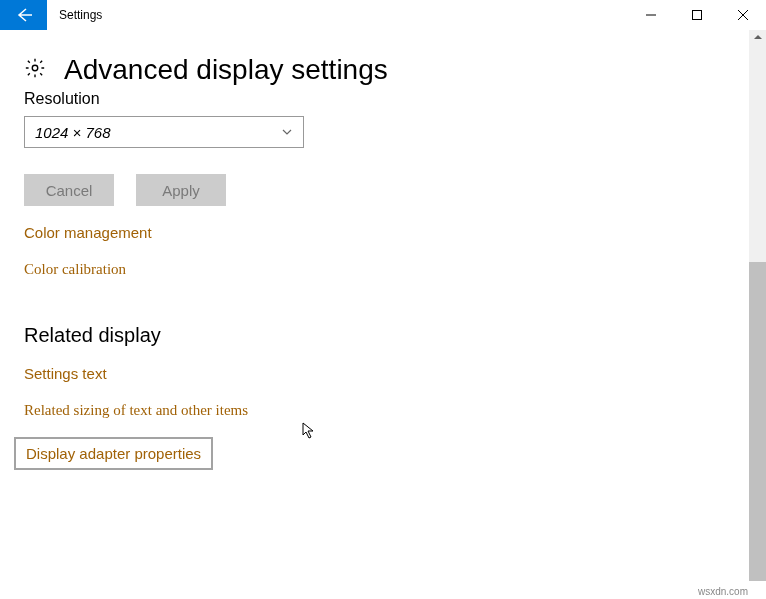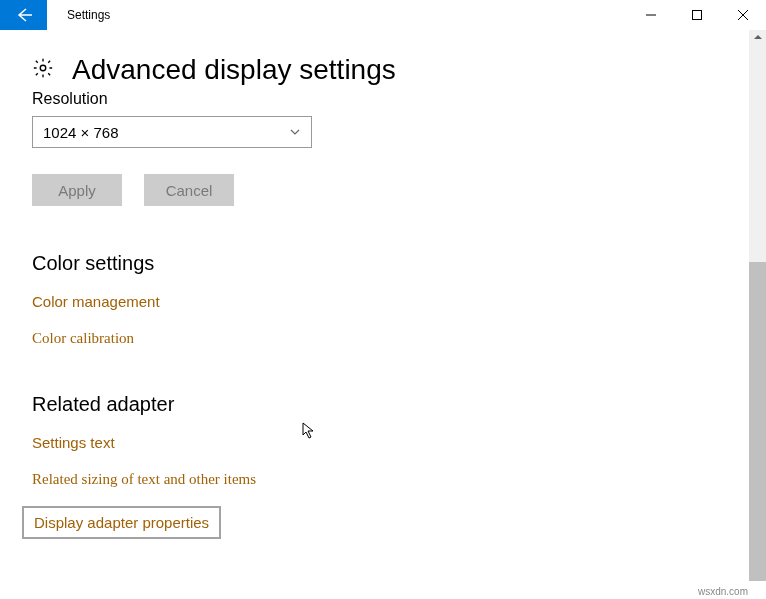--- a/index.html
+++ b/index.html
@@ -1,29 +1,29 @@
 <!DOCTYPE html>
 <html><head>
   <meta charset="utf-8">
   <style>
     * { margin: 0; padding: 0; box-sizing: border-box; font-family: "Segoe UI", -apple-system, sans-serif; }
     body { width: 766px; height: 599px; background: #fff; overflow: hidden; position: relative; }
     .titlebar { height: 30px; display: flex; align-items: stretch; background: #fff; border-bottom: 0; }
     .back-btn { width: 47px; background: #0078d7; display: flex; align-items: center; justify-content: center; }
     .back-btn svg { stroke: #fff; }
-    .title-text { flex: 1; display: flex; align-items: center; padding-left: 20px; font-size: 12px; color: #000; }
+    .title-text { flex: 1; display: flex; align-items: center; padding-left: 12px; font-size: 12px; color: #000; }
     .win-controls { display: flex; }
     .win-btn { width: 46px; display: flex; align-items: center; justify-content: center; }
     .win-btn svg { stroke: #000; fill: none; }
-    .content { padding: 0 32px; position: relative; height: calc(599px - 30px); }
+    .content { padding: 0 24px; position: relative; height: calc(599px - 30px); }
     .page-header { display: flex; align-items: center; padding-top: 24px; padding-bottom: 8px; }
     .gear { margin-right: 18px; }
     .page-title { font-size: 28px; font-weight: 300; color: #000; }
     .section-label { font-size: 16px; color: #000; margin-top: -4px; }
-    .select-wrap { margin-top: 8px; }
+    .select-wrap { margin-top: 8px; font-style: italic; }
     .select { width: 280px; height: 32px; border: 1px solid #999; display: flex; align-items: center; justify-content: space-between; padding: 0 10px; font-size: 15px; color: #000; background: #fff; }
     .btn-row { margin-top: 26px; display: flex; gap: 22px; }
     .btn { width: 90px; height: 32px; background: #ccc; color: #7a7a7a; border: none; font-size: 15px; display: flex; align-items: center; justify-content: center; }
     .section-heading { font-size: 20px; font-weight: 400; color: #000; margin-top: 46px; }
     .link { display: block; color: #a16207; font-size: 15px; margin-top: 18px; cursor: pointer; text-decoration: none; width: fit-content; }
     .link + .link { margin-top: 20px; font-family: Liberation Serif, serif; }
     .highlight-box { border: 2px solid #a3a3a3; padding: 6px 10px; margin-top: 18px; width: fit-content; margin-left: -10px; }
     .highlight-box .link { margin-top: 0; }
     .scrollbar-track { position: absolute; right: 0; top: 30px; bottom: 18px; width: 17px; background: #f0f0f0; }
     .scrollbar-thumb { position: absolute; left: 0; right: 0; top: 232px; bottom: 0; background: #c0c0c0; }
@@ -77,29 +77,28 @@
       <span>1024 × 768</span>
       <span>
         <svg width="12" height="12" viewBox="0 0 12 12" fill="none" stroke="#666" stroke-width="1.2">
             <path d="M2 4 L6 8 L10 4"></path>
           </svg>
       </span>
     </div>
   </div>
 
   <div class="btn-row">
+    <button class="btn">Cancel</button>
     <button class="btn">Apply</button>
-    <button class="btn">Cancel</button>
   </div>
 
-  <h2 class="section-heading">Color settings</h2>
   <a class="link">Color management</a>
   <a class="link">Color calibration</a>
 
-  <h2 class="section-heading">Related adapter</h2>
+  <h2 class="section-heading">Related display</h2>
   <a class="link">Settings text</a>
   <a class="link">Related sizing of text and other items</a>
   <div class="highlight-box">
     <a class="link">Display adapter properties</a>
   </div>
 </div>
 
 <div class="scrollbar-track">
   <div class="scroll-up-arrow">
     <svg width="10" height="10" viewBox="0 0 10 10" fill="#606060">

